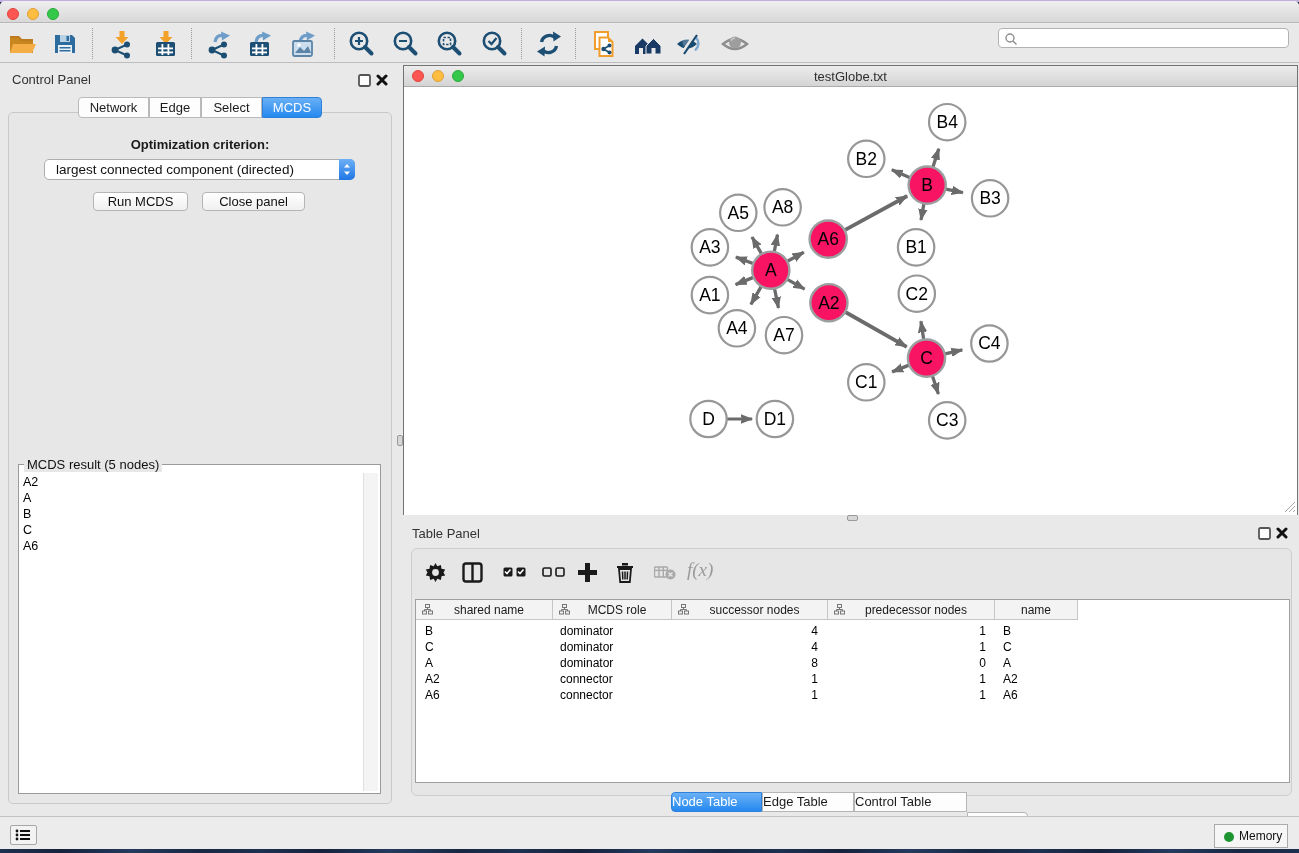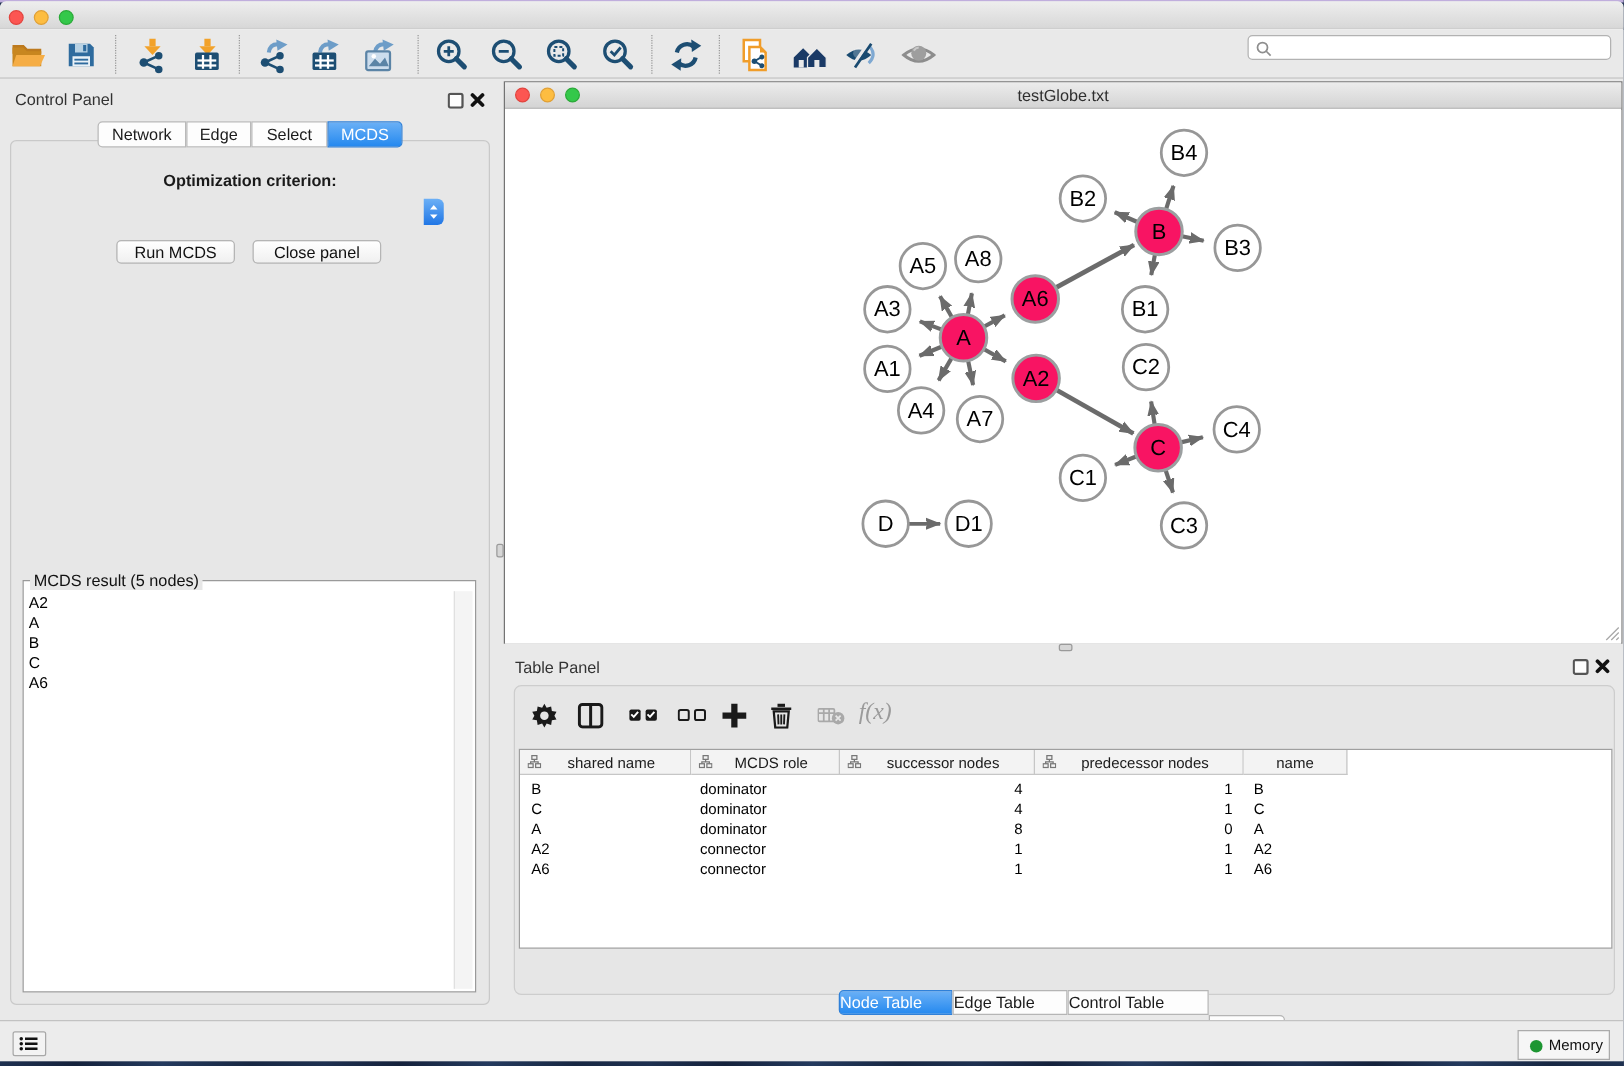--- a/index.html
+++ b/index.html
@@ -37,21 +37,21 @@
 #mcds-scroll { position:absolute; right:2px; top:8px; bottom:2px; width:15px; background:#f4f4f4; border-left:1px solid #e0e0e0; }
 
 #netwin { position:absolute; left:403px; top:64px; width:895px; height:450px; border:1px solid #737373; background:#fff; }
 #net-titlebar { position:absolute; left:0; top:0; width:100%; height:21px; background:linear-gradient(#ececec,#d4d4d4); border-bottom:1px solid #ababab; }
 #net-title { position:absolute; top:3px; width:100%; text-align:center; font-size:13px; color:#2e2e2e; }
 #net-canvas { position:absolute; left:0; top:22px; width:893px; height:427px; background:#fff; }
 
 #tp-title { position:absolute; left:412px; top:525px; font-size:13px; color:#333; }
 #tp-box { position:absolute; left:411px; top:547px; width:881px; height:248px; background:#e6e6e6; border:1px solid #cdcdcd; border-radius:6px; }
 #tp-toolbar { position:absolute; left:415px; top:556px; width:873px; height:30px; }
-#table { position:absolute; left:415px; top:598px; width:875px; height:160px; background:#fff; border:1px solid #9f9f9f; }
+#table { position:absolute; left:415px; top:598px; width:875px; height:184px; background:#fff; border:1px solid #9f9f9f; }
 .th { position:absolute; top:0; height:20px; background:#f3f3f3; border-right:1px solid #c6c6c6; border-bottom:1px solid #c6c6c6; font-size:12px; color:#1a1a1a; text-align:center; line-height:20px; }
 .td { position:absolute; font-size:12px; color:#000; height:16px; line-height:16px; }
 #tp-tabs { position:absolute; left:671px; top:791px; height:20px; }
 .tptab { position:absolute; top:0; height:20px; border:1px solid #b5b5b5; background:#fdfdfd; font-size:13px; color:#1c1c1c; text-align:left; line-height:18px; }
 .seltab { background:linear-gradient(#6ab0f6,#2589ef); color:#fff; border-color:#2f80d8; }
 
 #statusbar { position:absolute; left:0; top:815px; width:1299px; height:33px; background:#ececec; border-top:1px solid #c2c2c2; }
 #listbtn { position:absolute; left:10px; top:8px; width:27px; height:20px; border:1px solid #a8a8a8; background:#f3f3f3; border-radius:2px; }
 #membtn { position:absolute; left:1214px; top:7px; width:74px; height:24px; border:1px solid #ababab; background:#f6f6f6; font-size:12px; color:#111; }
 #memdot { position:absolute; left:9px; top:7px; width:10px; height:10px; border-radius:50%; background:#1d9632; }
@@ -200,20 +200,21 @@
       </svg>
     </div>
   <div id="cp-box"></div>
   <div id="cp-tabs">
     <div class="cptab" style="left:0;width:71px;border-radius:4px 0 0 4px;">Network</div>
     <div class="cptab" style="left:71px;width:52px;">Edge</div>
     <div class="cptab" style="left:123px;width:61px;">Select</div>
     <div class="cptab seltab" style="left:184px;width:60px;border-radius:0 4px 4px 0;">MCDS</div>
   </div>
   <div id="opt-label">Optimization criterion:</div>
+  <div id="combo">largest connected component (directed)</div>
   <div id="combo-btn"><svg width="16" height="21" viewBox="0 0 16 21">
         <path d="M8 5 L11 8.5 L5 8.5 Z" fill="#fff"></path>
         <path d="M8 16 L11 12.5 L5 12.5 Z" fill="#fff"></path>
       </svg></div>
   <div class="btn" style="left:93px;top:191px;width:95px;">Run MCDS</div>
   <div class="btn" style="left:202px;top:191px;width:103px;">Close panel</div>
   <div id="mcds-box">
     <div id="mcds-list">A2<br>A<br>B<br>C<br>A6</div>
     <div id="mcds-scroll"></div>
   </div>

